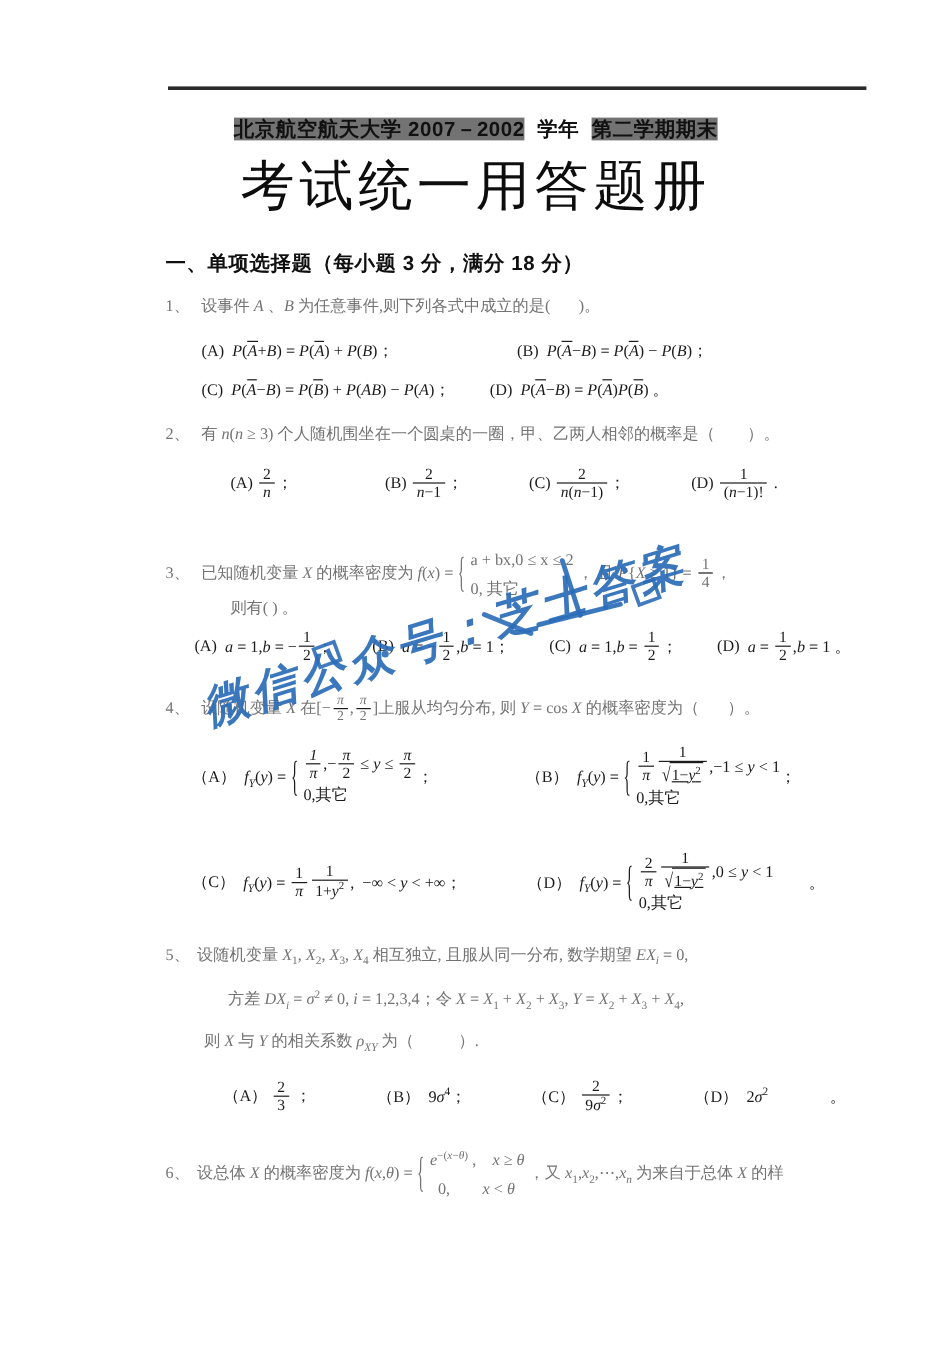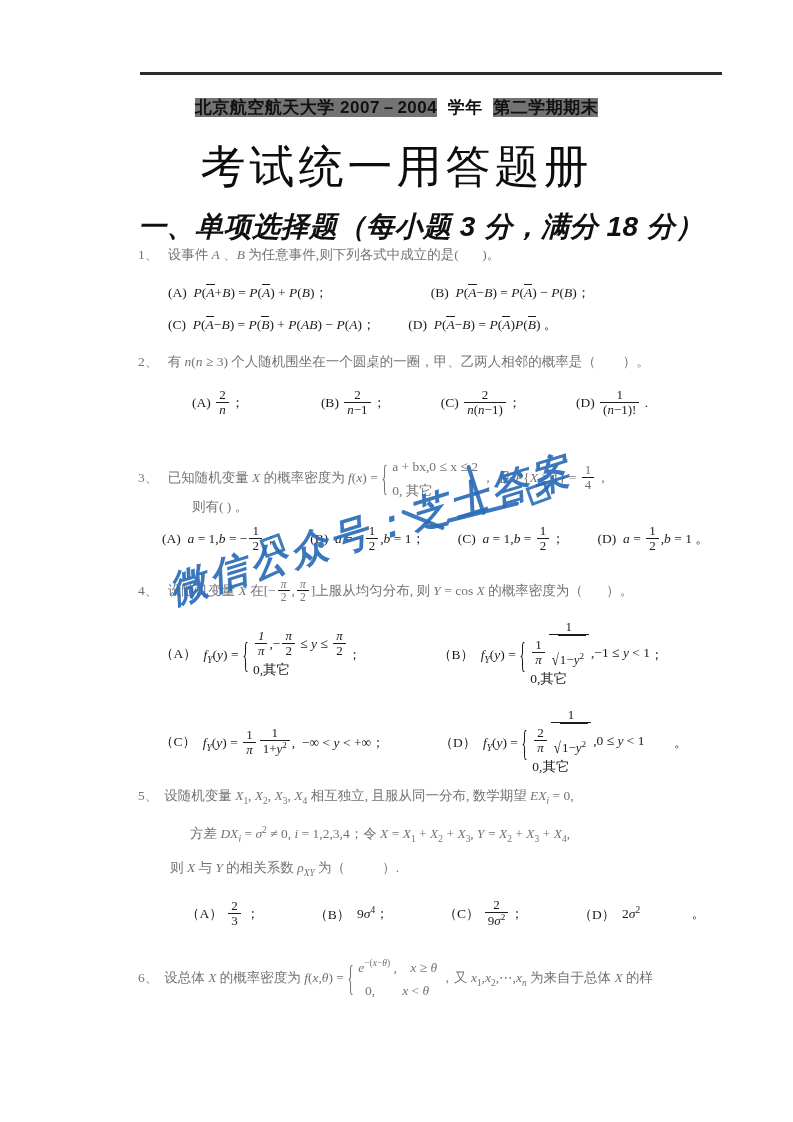--- a/index.html
+++ b/index.html
@@ -46,40 +46,39 @@
     font-weight: bold;
     font-size: 17px;
     letter-spacing: 0.5px;
     color: #111;
     white-space: nowrap;
   }
   .subject-line .hl {
     background: #737373;
   }
   .main-title {
-    margin-top: 24px;
+    margin-top: 12px;
     font-family: "Liberation Serif", "DejaVu Serif", serif;
     font-size: 45px;
     letter-spacing: 4px;
     color: #0d0d0d;
     line-height: 1.1;
   }
 
   
   .section-heading {
     position: absolute;
     left: 138px;
     top: 208px;
     font-family: "Liberation Sans", "DejaVu Sans", sans-serif;
     font-weight: bold;
-    font-size: 28px;
+    font-size: 17px;
     letter-spacing: 0.5px;
     color: #101010;
     white-space: nowrap;
-    font-style: italic;
   }
 
   
   .q {
     position: absolute;
     font-size: 13.5px;
     line-height: 1.5;
     color: #737373;
     white-space: nowrap;
   }
@@ -135,22 +134,23 @@
     top: 50%;
     transform: translateY(-50%) scaleY(2.35) scaleX(0.85);
     font-size: 15px;
     font-family: "Liberation Serif", serif;
   }
   .piece .row { display: block; white-space: nowrap; }
 
   .sqrt {
     display: inline-block;
     border-top: 1.1px solid #1c1c1c;
-    padding: 16px 2px 0 2px;
+    padding: 2px 2px 0 2px;
     margin-left: -1px;
+    text-decoration: underline;
   }
   .radsym { display: inline-block; transform: scaleY(1.25); }
 
   
   .watermark {
     position: absolute;
     left: 150px;
     top: 470px;
     width: 540px;
     height: 190px;
@@ -223,21 +223,21 @@
 </style>
 </head>
 <body>
 
 <div class="page">
 
   <div class="top-rule"></div>
 
   <div class="doc-header">
     <div class="subject-line">
-      <span class="hl">北京航空航天大学</span><span class="hl">&nbsp;</span><span class="hl">2007－2004</span>&nbsp;&nbsp;<span>学年</span>&nbsp;&nbsp;<span class="hl">第二学期期末</span>
+      <span class="hl">北京航空航天大学</span><span class="hl">&nbsp;</span><span class="hl">2007－2002</span>&nbsp;&nbsp;<span>学年</span>&nbsp;&nbsp;<span class="hl">第二学期期末</span>
     </div>
     <div class="main-title">考试统一用答题册</div>
   </div>
 
   <div class="section-heading">一、单项选择题（每小题 3 分，满分 18 分）</div>
 
   <div class="q" style="left:138px; top:245px;">
     <span class="num">1、</span>
     <span>设事件 <span class="it">A</span> 、<span class="it">B</span> 为任意事件,则下列各式中成立的是(&nbsp;&nbsp;&nbsp;&nbsp;&nbsp;&nbsp;&nbsp;)。</span>
   </div>

